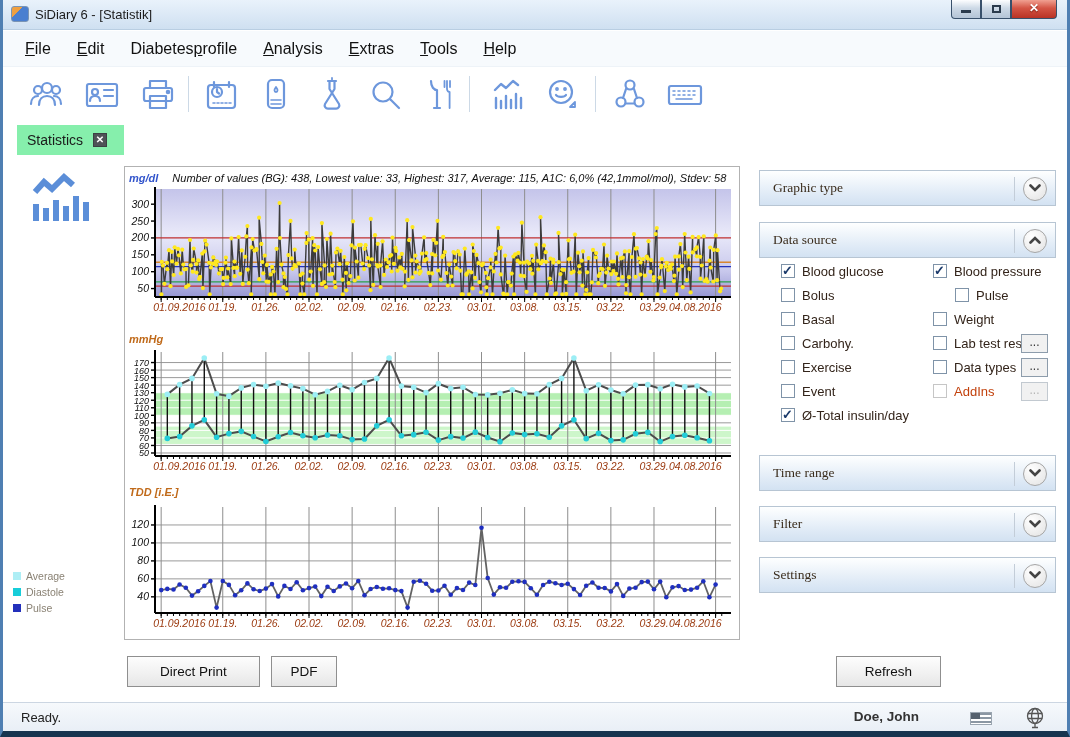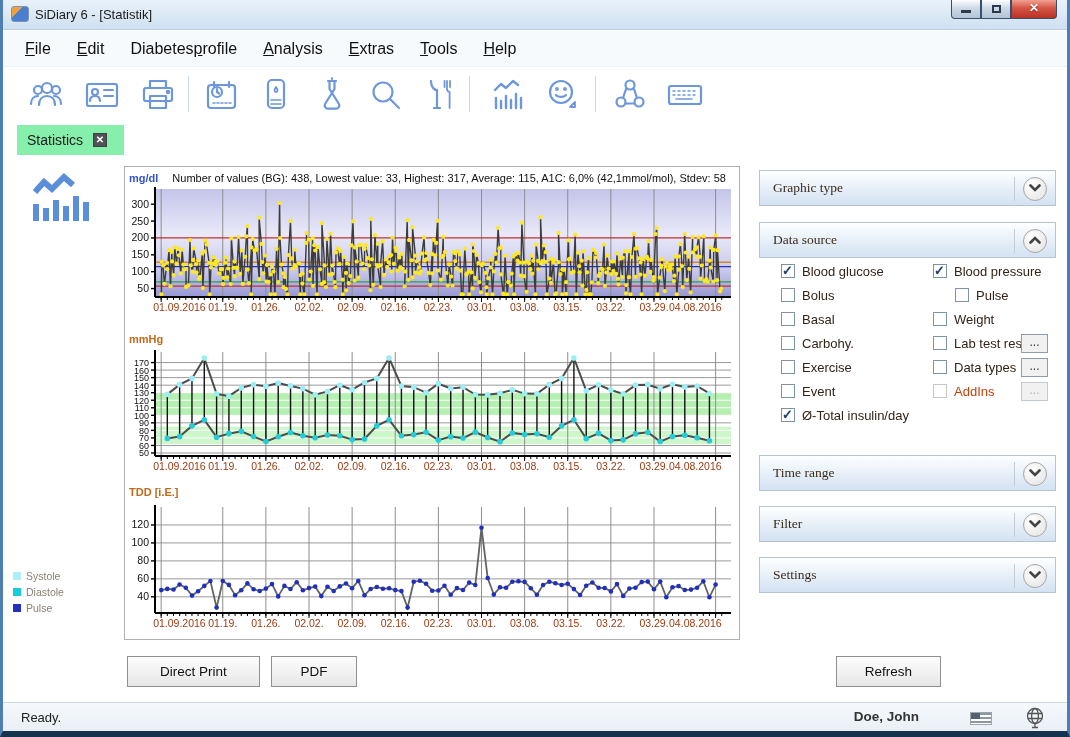--- a/index.html
+++ b/index.html
@@ -30,21 +30,21 @@
   .tab { position:absolute; left:14px; top:1px; width:107px; height:30px; background:#86efac; display:flex; align-items:center; padding-left:10px; }
   .tab-label { font-size:14px; color:#1b1b1b; }
   .tab-close { margin-left:10px; width:14px; height:14px; background:#4f5357; border:1px solid #3c4043; color:#fff; font-size:10px; line-height:12px; text-align:center; font-weight:bold; }
   
   .side-icon { position:absolute; left:24px; top:166px; }
   .legend { position:absolute; left:10px; top:570px; }
   .legend-row { display:flex; align-items:center; margin-bottom:4px; }
   .legend-swatch { width:8px; height:8px; margin-right:5px; }
   .legend-label { font-size:10.5px; color:#8a8274; }
   
-  .chartpanel { position:absolute; left:121px; top:166px; width:616px; height:474px; border:1px solid #b2b2b2; background:#fff; }
+  .chartpanel { position:absolute; left:121px; top:166px; width:616px; height:474px; border:1px solid #b2b2b2; background:#fff;font-style:italic; }
   .chart-block { position:absolute; left:0; right:0; }
   .chart-head { height:18px; display:flex; align-items:center; font-size:11px; padding-left:4px; }
   .unit-label { font-weight:bold; font-size:11px; }
   .u-blue { color:#3355cc; }
   .u-orange { color:#c06a1a; font-weight:bold; }
   .stats-text { color:#111; margin-left:14px; }
   svg text { font-family:"Liberation Sans",sans-serif; }
   
   .section { position:absolute; left:756px; width:297px; height:36px; border:1px solid #b7c5d3; background:linear-gradient(#feffff,#dfeaf6 70%,#d3e2f2);font-family:Liberation Serif, serif; }
   .section-title { position:absolute; left:13px; top:9px; font-size:13.5px; color:#3a2c1c; }
@@ -177,21 +177,21 @@
   <div class="side-icon">
     <svg width="66" height="58" viewBox="0 0 66 58">
       <path d="M8 26l9-10 8 7 12-12 9 8" stroke="#5b8ed8" stroke-width="6" fill="none" stroke-linejoin="miter"></path>
       <path d="M9 38v17M19 42v13M29 34v21M39 40v15M49 30v25M59 36v19" stroke="#5b8ed8" stroke-width="6" fill="none"></path>
     </svg>
   </div>
 
   <div class="legend">
     <div class="legend-row">
       <span class="legend-swatch" style="background: rgb(174, 238, 245);"></span>
-      <span class="legend-label">Systole</span>
+      <span class="legend-label">Average</span>
     </div>
     <div class="legend-row">
       <span class="legend-swatch" style="background: rgb(23, 205, 217);"></span>
       <span class="legend-label">Diastole</span>
     </div>
     <div class="legend-row">
       <span class="legend-swatch" style="background: rgb(35, 48, 187);"></span>
       <span class="legend-label">Pulse</span>
     </div>
   </div>
@@ -1463,21 +1463,21 @@
   </div>
   <div class="section" style="top:557px">
     <span class="section-title">Settings</span>
     <span class="section-sep"></span>
     <span class="chev"><svg width="12" height="8" viewBox="0 0 12 8">
           <path d="M1.5 1.5L6 6l4.5-4.5"></path>
         </svg></span>
   </div>
 
   <div class="btn" style="left:124px;top:656px;width:133px"><span>Direct Print</span></div>
-  <div class="btn" style="left:268px;top:656px;width:86px"><span>PDF</span></div>
+  <div class="btn" style="left:268px;top:656px;width:66px"><span>PDF</span></div>
   <div class="btn" style="left:833px;top:656px;width:105px"><span>Refresh</span></div>
 
   <div class="statusbar">
     <span class="status-ready">Ready.</span>
     <span class="status-user">Doe, John</span>
     <span class="flag-icon"></span>
     <span class="globe-icon">
       <svg width="20" height="22" viewBox="0 0 20 22">
           <g stroke="#555" fill="none" stroke-width="1.3">
             <circle cx="10" cy="9" r="7.5"></circle>

